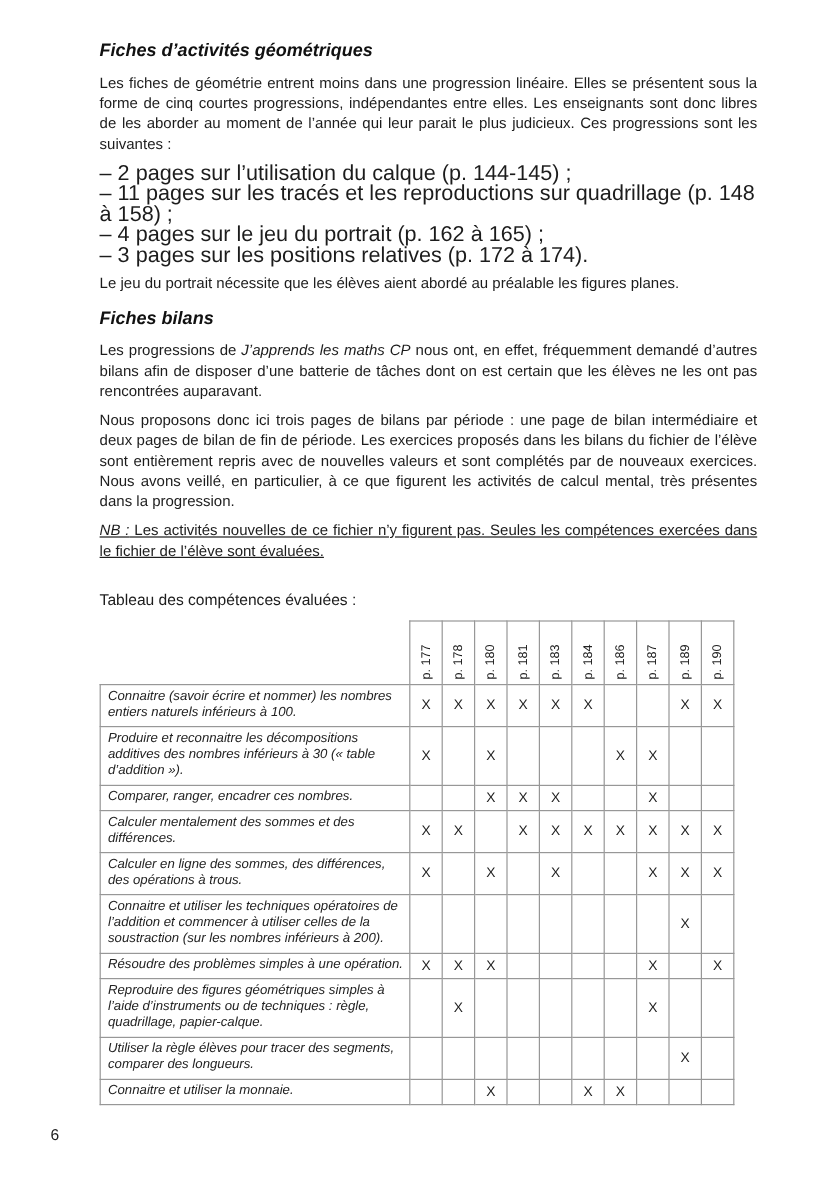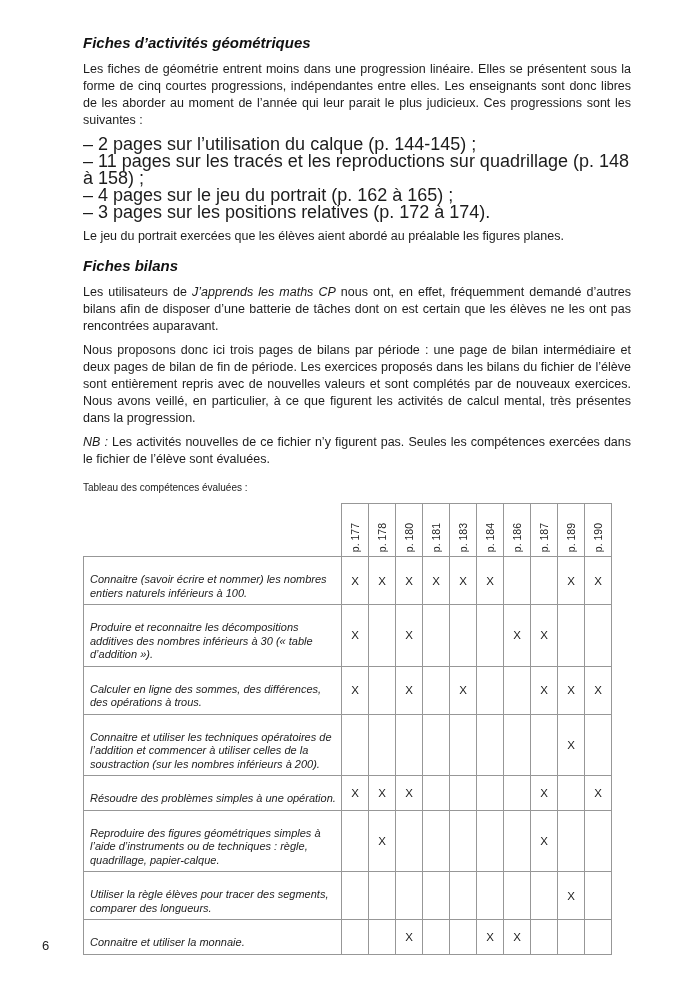--- a/index.html
+++ b/index.html
@@ -9,35 +9,35 @@
     position:relative;overflow:hidden;
   }
   .page{position:absolute;inset:0;background:#fff;}
   .content{position:absolute;left:83px;top:34px;width:548px;}
   h2.sec{font-size:15px;font-style:italic;font-weight:bold;color:#111;margin:0 0 10px 0;}
   h2.sec.second{}
   p.body{font-size:12.5px;line-height:17px;margin:0 0 7px 0;text-align:justify;}
   .dash-list{margin:0 0 7px 0;}
   .dash-list p{font-size:18px;line-height:17px;margin:0;}
   p.outro{margin-bottom:12px;}
-  p.nb{margin-bottom:14px;}
-  p.caption{font-size:10px;margin:0 0 10px 0;}
+  p.nb{margin-bottom:24px;text-decoration:underline;}
+  p.caption{font-size:13px;margin:0 0 10px 0;}
   em{font-style:italic;}
 
   table.comp{border-collapse:collapse;table-layout:fixed;margin-top:2px;}
   .comp th,.comp td{border:1px solid #979797;}
   .comp th.corner{border:none;background:#fff;}
   .comp th{height:48px;vertical-align:bottom;font-weight:normal;padding:0 0 4px 0;width:26px;}
   .comp .rot{
     writing-mode:vertical-rl;transform:rotate(180deg);
     font-size:10.5px;color:#222;margin:0 auto;line-height:1;
   }
   .comp td.label{
     width:246px;font-style:italic;font-size:11px;line-height:13.5px;
-    padding:16px 5px 4px 6px;vertical-align:middle;color:#222;
+    padding:3px 5px 4px 6px;vertical-align:middle;color:#222;
   }
   .comp td.mark{
     width:26px;text-align:center;vertical-align:middle;
     font-size:11.5px;color:#222;padding:2px 0;
   }
   .page-number{position:absolute;left:42px;top:938px;font-size:13px;color:#1c1c1c;}
 </style>
 </head>
 <body>
 
@@ -48,26 +48,26 @@
 
     <p class="body">Les fiches de géométrie entrent moins dans une progression linéaire. Elles se présentent sous la forme de cinq courtes progressions, indépendantes entre elles. Les enseignants sont donc libres de les aborder au moment de l’année qui leur parait le plus judicieux. Ces progressions sont les suivantes :</p>
 
     <div class="dash-list">
       <p>– 2 pages sur l’utilisation du calque (p. 144-145) ;</p>
       <p>– 11 pages sur les tracés et les reproductions sur quadrillage (p. 148 à 158) ;</p>
       <p>– 4 pages sur le jeu du portrait (p. 162 à 165) ;</p>
       <p>– 3 pages sur les positions relatives (p. 172 à 174).</p>
     </div>
 
-    <p class="body outro">Le jeu du portrait exercées que les élèves aient abordé au préalable les figures planes.</p>
+    <p class="body outro">Le jeu du portrait nécessite que les élèves aient abordé au préalable les figures planes.</p>
 
     <h2 class="sec second">Fiches bilans</h2>
 
 
-    <p class="body"><span>Les utilisateurs de </span><em>J’apprends les maths CP</em><span> nous ont, en effet, fréquemment demandé d’autres bilans afin de disposer d’une batterie de tâches dont on est certain que les élèves ne les ont pas rencontrées auparavant.</span></p>
+    <p class="body"><span>Les progressions de </span><em>J’apprends les maths CP</em><span> nous ont, en effet, fréquemment demandé d’autres bilans afin de disposer d’une batterie de tâches dont on est certain que les élèves ne les ont pas rencontrées auparavant.</span></p>
 
     <p class="body">Nous proposons donc ici trois pages de bilans par période : une page de bilan intermédiaire et deux pages de bilan de fin de période. Les exercices proposés dans les bilans du fichier de l’élève sont entièrement repris avec de nouvelles valeurs et sont complétés par de nouveaux exercices. Nous avons veillé, en particulier, à ce que figurent les activités de calcul mental, très présentes dans la progression.</p>
 
 
     <p class="body nb"><em>NB :</em><span> Les activités nouvelles de ce fichier n’y figurent pas. Seules les compétences exercées dans le fichier de l’élève sont évaluées.</span></p>
 
     <p class="caption">Tableau des compétences évaluées :</p>
 
     <table class="comp">
       <thead>
@@ -126,20 +126,46 @@
             <td class="mark">X</td>
             <td class="mark"></td>
             <td class="mark"></td>
             <td class="mark"></td>
             <td class="mark">X</td>
             <td class="mark">X</td>
             <td class="mark"></td>
             <td class="mark"></td>
           </tr>
           <tr>
+            <td class="label">Comparer, ranger, encadrer ces nombres.</td>
+            <td class="mark"></td>
+            <td class="mark"></td>
+            <td class="mark">X</td>
+            <td class="mark">X</td>
+            <td class="mark">X</td>
+            <td class="mark"></td>
+            <td class="mark"></td>
+            <td class="mark">X</td>
+            <td class="mark"></td>
+            <td class="mark"></td>
+          </tr>
+          <tr>
+            <td class="label">Calculer mentalement des sommes et des différences.</td>
+            <td class="mark">X</td>
+            <td class="mark">X</td>
+            <td class="mark"></td>
+            <td class="mark">X</td>
+            <td class="mark">X</td>
+            <td class="mark">X</td>
+            <td class="mark">X</td>
+            <td class="mark">X</td>
+            <td class="mark">X</td>
+            <td class="mark">X</td>
+          </tr>
+          <tr>
             <td class="label">Calculer en ligne des sommes, des différences, des opérations à trous.</td>
             <td class="mark">X</td>
             <td class="mark"></td>
             <td class="mark">X</td>
             <td class="mark"></td>
             <td class="mark">X</td>
             <td class="mark"></td>
             <td class="mark"></td>
             <td class="mark">X</td>
             <td class="mark">X</td>

